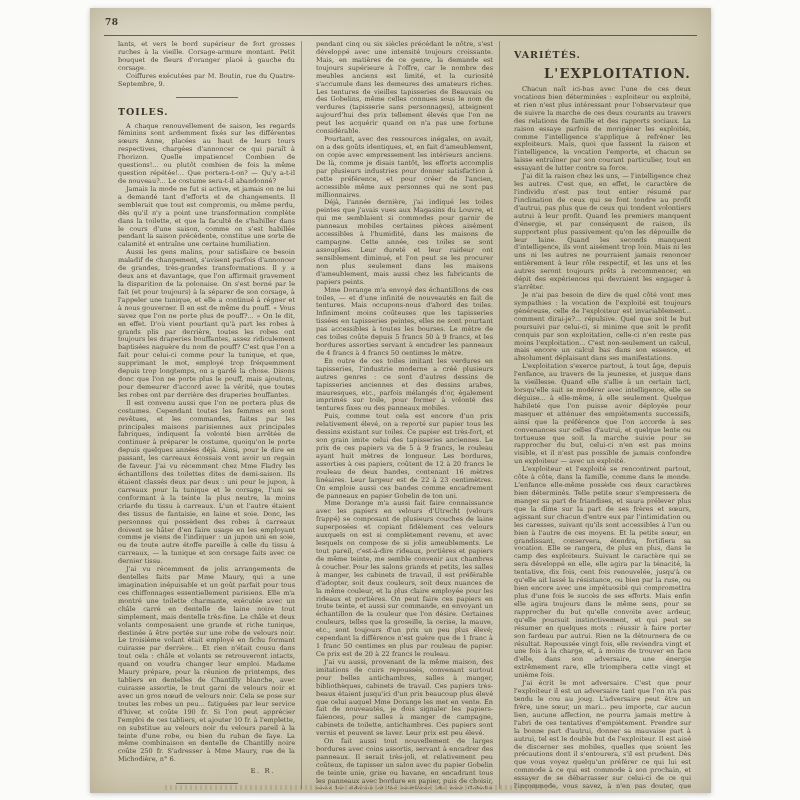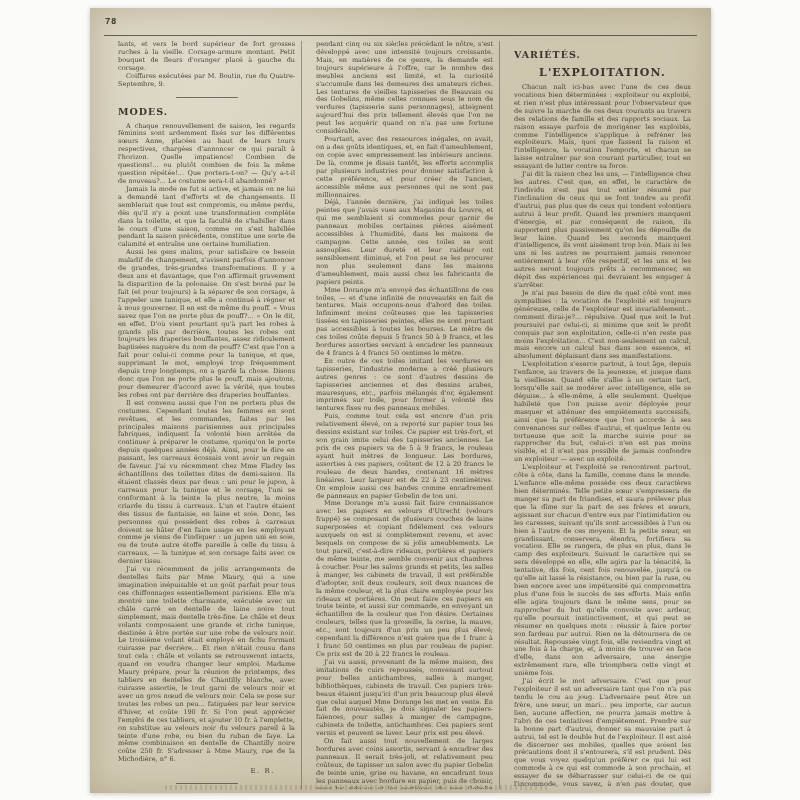--- a/index.html
+++ b/index.html
@@ -16,21 +16,21 @@
       radial-gradient(ellipse at 82% 28%, rgba(168,156,122,0.20), transparent 46%),
       radial-gradient(ellipse at 45% 62%, rgba(255,255,255,0.14), transparent 40%),
       radial-gradient(ellipse at 55% 85%, rgba(168,156,122,0.18), transparent 52%),
       radial-gradient(ellipse at 92% 92%, rgba(255,255,255,0.20), transparent 38%);
     box-shadow: inset 0 0 34px rgba(112,96,60,0.30), 0 1px 5px rgba(0,0,0,0.22);
   }
   .page-inner{padding:8px 14px 0 14px;height:777px;box-sizing:border-box;}
   .header-row{position:relative;height:15px;}
   .page-number{
     position:absolute;left:1px;top:1px;
-    font-size:9px;font-weight:bold;color:#3b372e;letter-spacing:0.5px;font-family:Liberation Mono, monospace;
+    font-size:9px;font-weight:bold;color:#3b372e;letter-spacing:0.5px;
   }
   .masthead{
     text-align:center;font-size:9.5px;font-weight:bold;
     letter-spacing:1.3px;color:#34312a;word-spacing:2px;
   }
   .header-rule{border:none;border-top:1px solid rgba(58,54,44,0.75);margin:4px 0 3px 0;}
   .columns{display:flex;height:750px;overflow:hidden;}
   .col{flex:1 1 0;padding:2px 6px 0 6px;overflow:hidden;min-width:0;margin-left:8px;}
   .vrule{width:1px;background:rgba(78,72,58,0.50);margin-top:2px;}
   .para{
@@ -40,21 +40,21 @@
   .para.cont{text-indent:0;}
   .heading-lg{
     font-weight:bold;font-size:9.5px;letter-spacing:1px;
     margin:8px 0 6px 0;color:#3a362d;
   }
   .heading-wide{
     text-align:center;font-weight:bold;font-size:8.2px;letter-spacing:0.3px;
     margin:9px 0 2px 0;color:#3a362d;white-space:nowrap;
   }
   .heading-sm{
-    text-align:center;font-weight:bold;font-size:11px;letter-spacing:1.1px;
+    text-align:right;font-weight:bold;font-size:13px;letter-spacing:1.1px;
     margin:1px 0 5px 0;color:#3a362d;
   }
   .signature{
     text-align:right;padding-right:20px;font-size:7px;font-weight:normal;
     letter-spacing:1.5px;margin:3px 0 1px 0;color:#45413a;
   }
   .divider{width:62px;border-top:1px solid rgba(68,63,52,0.7);margin:8px auto 8px auto;}
   .ghost-line{
     position:absolute;bottom:3px;left:12%;width:62%;height:5px;opacity:0.35;
     background:repeating-linear-gradient(90deg, rgba(88,82,66,0.5) 0 2px, transparent 2px 5px);
@@ -68,21 +68,21 @@
   <div class="page-inner">
     <div class="header-row">
       <span class="page-number">78</span>
     </div>
     <hr class="header-rule">
     <div class="columns">
       <div class="col">
           <p class="para cont">lants, et vers le bord supérieur de fort grosses ruches à la vieille. Corsage-armure montant. Petit bouquet de fleurs d'oranger placé à gauche du corsage.</p>
           <p class="para">Coiffures exécutées par M. Boutin, rue du Quatre-Septembre, 9.</p>
           <div class="divider"></div>
-          <div class="heading-lg">MODES.</div>
+          <div class="heading-lg">TOILES.</div>
           <p class="para">A chaque renouvellement de saison, les regards féminins sont ardemment fixés sur les différentes sœurs Anne, placées au haut de leurs tours respectives, chargées d'annoncer ce qui paraît à l'horizon. Quelle impatience! Combien de questions!... ou plutôt combien de fois la même question répétée!... Que portera-t-on? — Qu'y a-t-il de nouveau?... Le costume sera-t-il abandonné?</p>
           <p class="para">Jamais la mode ne fut si active, et jamais on ne lui a demandé tant d'efforts et de changements. Il semblerait que tout est compromis, ou même perdu, dès qu'il n'y a point une transformation complète dans la toilette, et que la faculté de s'habiller dans le cours d'une saison, comme on s'est habillée pendant la saison précédente, constitue une sorte de calamité et entraîne une certaine humiliation.</p>
           <p class="para">Aussi les gens malins, pour satisfaire ce besoin maladif de changement, s'avisent parfois d'annoncer de grandes, très-grandes transformations. Il y a deux ans et davantage, que l'on affirmait gravement la disparition de la polonaise. On s'est borné par le fait (et pour toujours) à la séparer de son corsage, à l'appeler une tunique, et elle a continué à régner et à nous gouverner. Il en est de même du pouff. « Vous savez que l'on ne porte plus de pouff?... » On le dit, en effet. D'où vient pourtant qu'à part les robes à grands plis par derrière, toutes les robes ont toujours les draperies bouffantes, assez ridiculement baptisées naguère du nom de pouff? C'est que l'on a fait pour celui-ci comme pour la tunique, et que, supprimant le mot, employé trop fréquemment depuis trop longtemps, on a gardé la chose. Disons donc que l'on ne porte plus le pouff, mais ajoutons, pour demeurer d'accord avec la vérité, que toutes les robes ont par derrière des draperies bouffantes.</p>
           <p class="para">Il est convenu aussi que l'on ne portera plus de costumes. Cependant toutes les femmes en sont revêtues, et les commandes, faites par les principales maisons parisiennes aux principales fabriques, indiquent la volonté bien arrêtée de continuer à préparer le costume, quoiqu'on le porte depuis quelques années déjà. Ainsi, pour le dire en passant, les carreaux écossais vont avoir un regain de faveur. J'ai vu récemment chez Mme Fladry les échantillons des toilettes dites de demi-saison. Ils étaient classés deux par deux : uni pour le jupon, à carreaux pour la tunique et le corsage, l'uni se conformant à la teinte la plus neutre, la moins criarde du tissu à carreaux. L'un et l'autre étaient des tissus de fantaisie, en laine et soie. Donc, les personnes qui possèdent des robes à carreaux doivent se hâter d'en faire usage en les employant comme je viens de l'indiquer : un jupon uni en soie, ou de toute autre étoffe pareille à celle du tissu à carreaux, — la tunique et son corsage faits avec ce dernier tissu.</p>
           <p class="para">J'ai vu récemment de jolis arrangements de dentelles faits par Mme Maury, qui a une imagination inépuisable et un goût parfait pour tous ces chiffonnages essentiellement parisiens. Elle m'a montré une toilette charmante, exécutée avec un châle carré en dentelle de laine noire tout simplement, mais dentelle très-fine. Le châle et deux volants composaient une grande et riche tunique, destinée à être portée sur une robe de velours noir. Le troisième volant était employé en fichu formant cuirasse par derrière... Et rien n'était cousu dans tout cela : châle et volants se retrouveront intacts, quand on voudra changer leur emploi. Madame Maury prépare, pour la réunion de printemps, des tabliers en dentelles de Chantilly blanche, avec cuirasse assortie, le tout garni de velours noir et avec un gros nœud de velours noir. Cela se pose sur toutes les robes un peu... fatiguées par leur service d'hiver, et coûte 190 fr. Si l'on peut apprécier l'emploi de ces tabliers, et ajouter 10 fr. à l'emplette, on substitue au velours noir du velours pareil à la teinte d'une robe, ou bien du ruban de faye. La même combinaison en dentelle de Chantilly noire coûte 250 fr. S'adresser à Mme Maury, rue de la Michodière, n° 6.</p>
           <div class="signature">E. R.</div>
           <div class="divider"></div>
           <div class="heading-wide">PAPIERS PEINTS ET TOILES PEINTES</div>
           <div class="heading-sm">POUR TENTURES.</div>
         </div>

